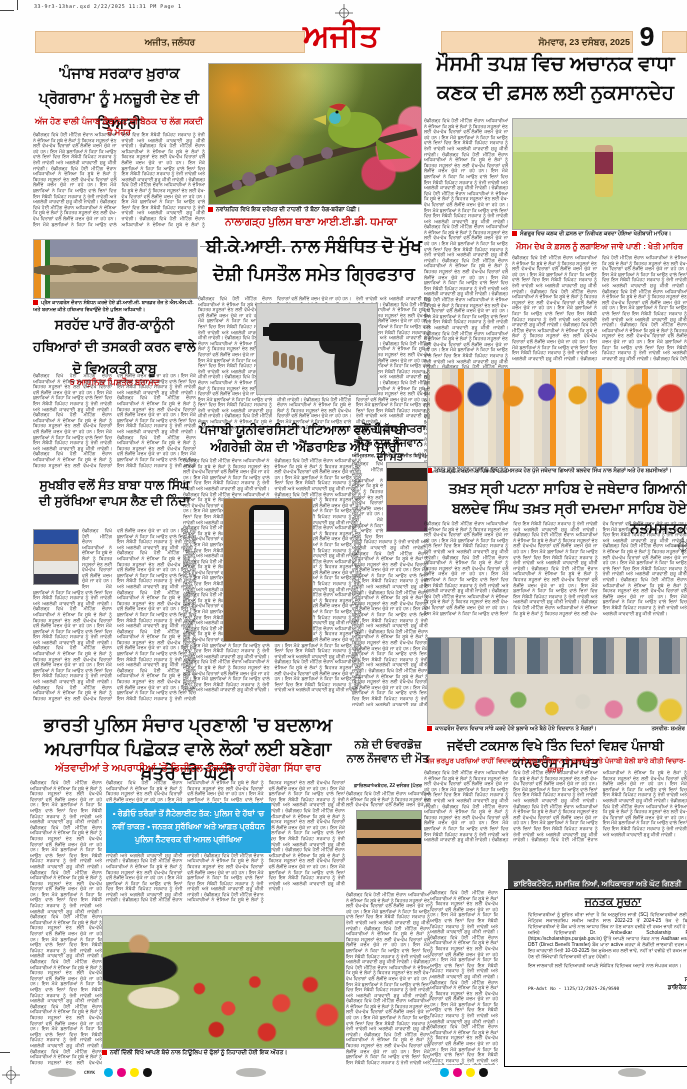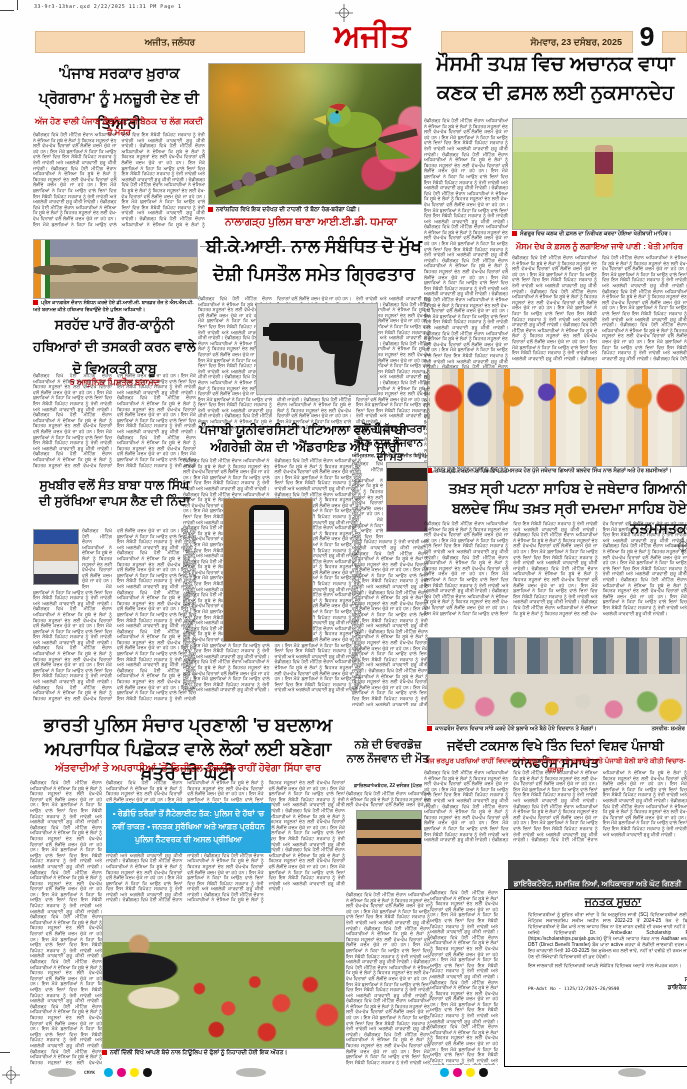--- a/index.html
+++ b/index.html
@@ -3,21 +3,21 @@
 <meta charset="utf-8">
 <style>
   html,body{margin:0;padding:0;background:#e9e9e6;}
   #page{position:relative;width:687px;height:1089px;background:#fefefe;margin:0 auto;
         overflow:hidden;font-family:"Liberation Sans","DejaVu Sans",sans-serif;color:#1a1a1a;}
   .abs{position:absolute;}
   
   .slug{font-family:"DejaVu Sans Mono","Liberation Mono",monospace;font-size:5px;color:#333;letter-spacing:.5px;}
   .tanbar{background:#f6d7b2;border:0.5px solid #e0b98c;display:flex;align-items:center;}
   .tanbar .t{width:100%;font-size:9px;font-weight:bold;color:#3a2a10;}
-  .masthead{color:#d40008;font-weight:bold;font-size:31px;text-align:center;line-height:34px;}
+  .masthead{color:#d40008;font-weight:bold;font-size:31px;line-height:34px;}
   .pagenum{font-size:27px;font-weight:bold;color:#111;text-align:center;line-height:30px;}
   
   .hl{font-weight:bold;color:#0d0d0d;text-align:center;}
   .sub{font-weight:bold;color:#c40f0f;text-align:center;}
   .kicker{font-weight:bold;color:#c40f0f;text-align:center;border-bottom:1px solid #999;padding-bottom:18px;}
   
   .bt{font-size:4.6px;line-height:5.6px;text-align:justify;color:#242424;overflow:hidden;}
   .cols2{column-count:2;column-gap:5px;}
   .cols3{column-count:3;column-gap:5px;}
   .cap{font-size:6px;line-height:7px;font-weight:bold;color:#111;overflow:hidden;}
@@ -124,21 +124,21 @@
     <line class="reg" x1="9" y1="0" x2="9" y2="18"></line>
       <line class="reg" x1="0" y1="9" x2="18" y2="9"></line>
       <circle class="reg" cx="9" cy="9" r="4.5"></circle>
   </svg>
 
   <div class="abs tanbar" style="left:35px;top:31px;width:268px;height:20px;">
     <div class="t" style="text-align:center;">ਅਜੀਤ, ਜਲੰਧਰ</div>
   </div>
   <div class="abs masthead" style="left:303px;top:19px;width:138px;">ਅਜੀਤ</div>
   <div class="abs tanbar" style="left:441px;top:31px;width:190px;height:20px;">
-    <div class="t" style="text-align:right;padding-right:10px;">ਸੋਮਵਾਰ, 23 ਦਸੰਬਰ, 2025</div>
+    <div class="t" style="text-align:right;padding-right:2px;">ਸੋਮਵਾਰ, 23 ਦਸੰਬਰ, 2025</div>
   </div>
   <div class="abs pagenum" style="left:634px;top:22px;width:26px;">9</div>
   <div class="abs tanbar" style="left:662px;top:31px;width:23px;height:20px;"></div>
 
   <div class="abs hl" style="left:33px;top:60px;width:172px;font-size:15px;line-height:25px;">'ਪੰਜਾਬ ਸਰਕਾਰ ਖ਼ੁਰਾਕ ਪ੍ਰੋਗਰਾਮ' ਨੂੰ ਮਨਜ਼ੂਰੀ ਦੇਣ ਦੀ ਤਿਆਰੀ</div>
   <div class="abs sub" style="left:33px;top:116px;width:172px;font-size:8.5px;line-height:11px;">ਅੱਜ ਹੋਣ ਵਾਲੀ ਪੰਜਾਬ ਕੈਬਨਿਟ ਦੀ ਬੈਠਕ 'ਚ ਲੱਗ ਸਕਦੀ ਹੈ ਮੋਹਰ</div>
   <div class="abs bt cols2" style="left:33px;top:132px;width:172px;height:96px;">ਚੰਡੀਗੜ੍ਹ ਵਿਖੇ ਹੋਈ ਮੀਟਿੰਗ ਦੌਰਾਨ ਅਧਿਕਾਰੀਆਂ ਨੇ ਦੱਸਿਆ ਕਿ ਸੂਬੇ ਦੇ ਲੋਕਾਂ ਨੂੰ ਬਿਹਤਰ ਸਹੂਲਤਾਂ ਦੇਣ ਲਈ ਵੱਖ-ਵੱਖ ਵਿਭਾਗਾਂ ਵਲੋਂ ਲੋੜੀਂਦੇ ਕਦਮ ਚੁੱਕੇ ਜਾ ਰਹੇ ਹਨ। ਇਸ ਮੌਕੇ ਬੁਲਾਰਿਆਂ ਨੇ ਕਿਹਾ ਕਿ ਆਉਣ ਵਾਲੇ ਦਿਨਾਂ ਵਿਚ ਇਸ ਸੰਬੰਧੀ ਰਿਪੋਰਟ ਸਰਕਾਰ ਨੂੰ ਭੇਜੀ ਜਾਵੇਗੀ ਅਤੇ ਅਗਲੇਰੀ ਕਾਰਵਾਈ ਸ਼ੁਰੂ ਕੀਤੀ ਜਾਵੇਗੀ। ਚੰਡੀਗੜ੍ਹ ਵਿਖੇ ਹੋਈ ਮੀਟਿੰਗ ਦੌਰਾਨ ਅਧਿਕਾਰੀਆਂ ਨੇ ਦੱਸਿਆ ਕਿ ਸੂਬੇ ਦੇ ਲੋਕਾਂ ਨੂੰ ਬਿਹਤਰ ਸਹੂਲਤਾਂ ਦੇਣ ਲਈ ਵੱਖ-ਵੱਖ ਵਿਭਾਗਾਂ ਵਲੋਂ ਲੋੜੀਂਦੇ ਕਦਮ ਚੁੱਕੇ ਜਾ ਰਹੇ ਹਨ। ਇਸ ਮੌਕੇ ਬੁਲਾਰਿਆਂ ਨੇ ਕਿਹਾ ਕਿ ਆਉਣ ਵਾਲੇ ਦਿਨਾਂ ਵਿਚ ਇਸ ਸੰਬੰਧੀ ਰਿਪੋਰਟ ਸਰਕਾਰ ਨੂੰ ਭੇਜੀ ਜਾਵੇਗੀ ਅਤੇ ਅਗਲੇਰੀ ਕਾਰਵਾਈ ਸ਼ੁਰੂ ਕੀਤੀ ਜਾਵੇਗੀ। ਚੰਡੀਗੜ੍ਹ ਵਿਖੇ ਹੋਈ ਮੀਟਿੰਗ ਦੌਰਾਨ ਅਧਿਕਾਰੀਆਂ ਨੇ ਦੱਸਿਆ ਕਿ ਸੂਬੇ ਦੇ ਲੋਕਾਂ ਨੂੰ ਬਿਹਤਰ ਸਹੂਲਤਾਂ ਦੇਣ ਲਈ ਵੱਖ-ਵੱਖ ਵਿਭਾਗਾਂ ਵਲੋਂ ਲੋੜੀਂਦੇ ਕਦਮ ਚੁੱਕੇ ਜਾ ਰਹੇ ਹਨ। ਇਸ ਮੌਕੇ ਬੁਲਾਰਿਆਂ ਨੇ ਕਿਹਾ ਕਿ ਆਉਣ ਵਾਲੇ ਦਿਨਾਂ ਵਿਚ ਇਸ ਸੰਬੰਧੀ ਰਿਪੋਰਟ ਸਰਕਾਰ ਨੂੰ ਭੇਜੀ ਜਾਵੇਗੀ ਅਤੇ ਅਗਲੇਰੀ ਕਾਰਵਾਈ ਸ਼ੁਰੂ ਕੀਤੀ ਜਾਵੇਗੀ। ਚੰਡੀਗੜ੍ਹ ਵਿਖੇ ਹੋਈ ਮੀਟਿੰਗ ਦੌਰਾਨ ਅਧਿਕਾਰੀਆਂ ਨੇ ਦੱਸਿਆ ਕਿ ਸੂਬੇ ਦੇ ਲੋਕਾਂ ਨੂੰ ਬਿਹਤਰ ਸਹੂਲਤਾਂ ਦੇਣ ਲਈ ਵੱਖ-ਵੱਖ ਵਿਭਾਗਾਂ ਵਲੋਂ ਲੋੜੀਂਦੇ ਕਦਮ ਚੁੱਕੇ ਜਾ ਰਹੇ ਹਨ। ਇਸ ਮੌਕੇ ਬੁਲਾਰਿਆਂ ਨੇ ਕਿਹਾ ਕਿ ਆਉਣ ਵਾਲੇ ਦਿਨਾਂ ਵਿਚ ਇਸ ਸੰਬੰਧੀ ਰਿਪੋਰਟ ਸਰਕਾਰ ਨੂੰ ਭੇਜੀ ਜਾਵੇਗੀ ਅਤੇ ਅਗਲੇਰੀ ਕਾਰਵਾਈ ਸ਼ੁਰੂ ਕੀਤੀ ਜਾਵੇਗੀ। ਚੰਡੀਗੜ੍ਹ ਵਿਖੇ ਹੋਈ ਮੀਟਿੰਗ ਦੌਰਾਨ ਅਧਿਕਾਰੀਆਂ ਨੇ ਦੱਸਿਆ ਕਿ ਸੂਬੇ ਦੇ ਲੋਕਾਂ ਨੂੰ ਬਿਹਤਰ ਸਹੂਲਤਾਂ ਦੇਣ ਲਈ ਵੱਖ-ਵੱਖ ਵਿਭਾਗਾਂ ਵਲੋਂ ਲੋੜੀਂਦੇ ਕਦਮ ਚੁੱਕੇ ਜਾ ਰਹੇ ਹਨ। ਇਸ ਮੌਕੇ ਬੁਲਾਰਿਆਂ ਨੇ ਕਿਹਾ ਕਿ ਆਉਣ ਵਾਲੇ ਦਿਨਾਂ ਵਿਚ ਇਸ ਸੰਬੰਧੀ ਰਿਪੋਰਟ ਸਰਕਾਰ ਨੂੰ ਭੇਜੀ ਜਾਵੇਗੀ ਅਤੇ ਅਗਲੇਰੀ ਕਾਰਵਾਈ ਸ਼ੁਰੂ ਕੀਤੀ ਜਾਵੇਗੀ। ਚੰਡੀਗੜ੍ਹ ਵਿਖੇ ਹੋਈ ਮੀਟਿੰਗ ਦੌਰਾਨ ਅਧਿਕਾਰੀਆਂ ਨੇ ਦੱਸਿਆ ਕਿ ਸੂਬੇ ਦੇ ਲੋਕਾਂ ਨੂੰ ਬਿਹਤਰ ਸਹੂਲਤਾਂ ਦੇਣ ਲਈ ਵੱਖ-ਵੱਖ ਵਿਭਾਗਾਂ ਵਲੋਂ ਲੋੜੀਂਦੇ ਕਦਮ ਚੁੱਕੇ ਜਾ ਰਹੇ ਹਨ। ਇਸ ਮੌਕੇ ਬੁਲਾਰਿਆਂ ਨੇ ਕਿਹਾ ਕਿ ਆਉਣ ਵਾਲੇ ਦਿਨਾਂ ਵਿਚ ਇਸ ਸੰਬੰਧੀ ਰਿਪੋਰਟ ਸਰਕਾਰ ਨੂੰ ਭੇਜੀ ਜਾਵੇਗੀ ਅਤੇ ਅਗਲੇਰੀ ਕਾਰਵਾਈ ਸ਼ੁਰੂ ਕੀਤੀ ਜਾਵੇਗੀ। </div>
 
   <div class="abs ph bird" style="left:208px;top:63px;width:212px;height:140px;">
     <svg viewBox="0 0 212 140" width="212" height="140">

